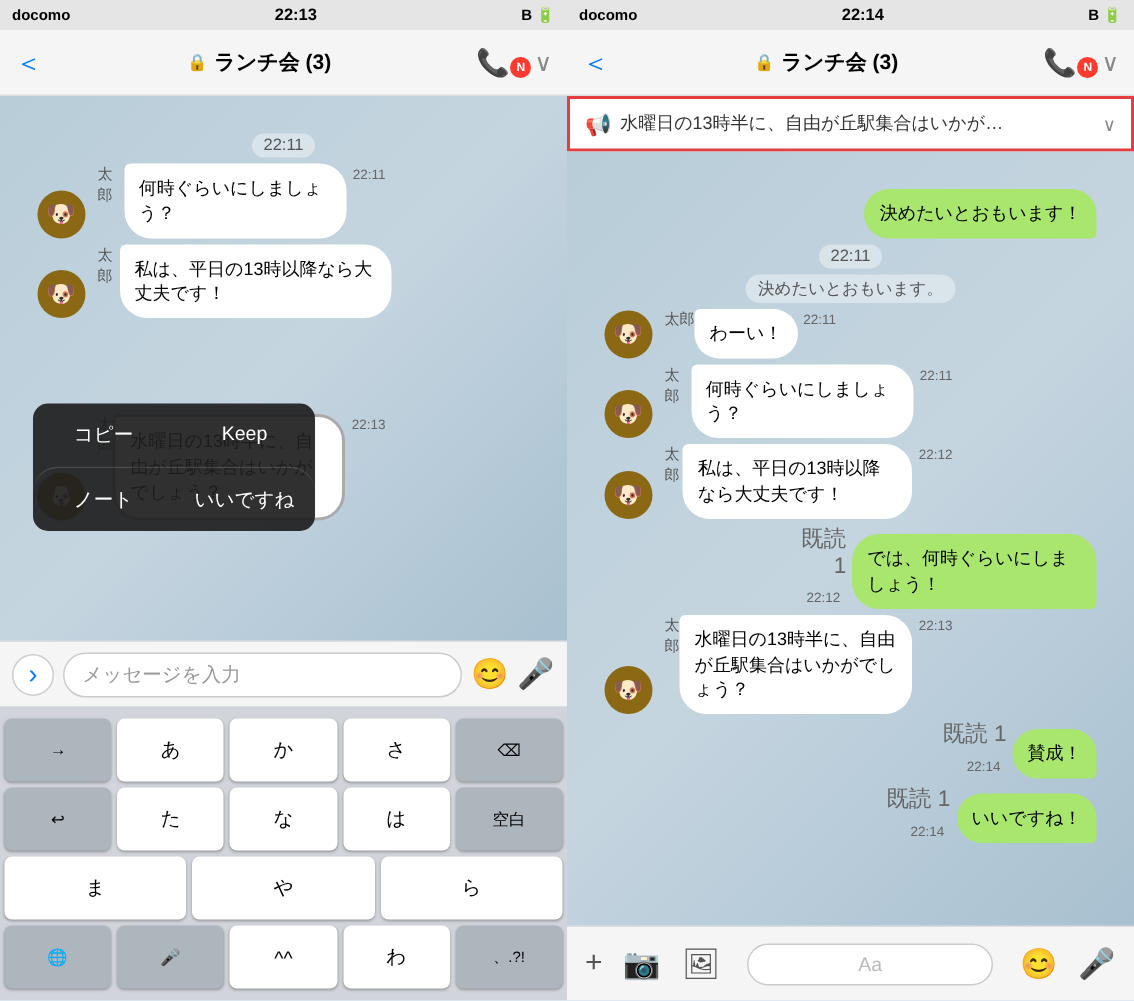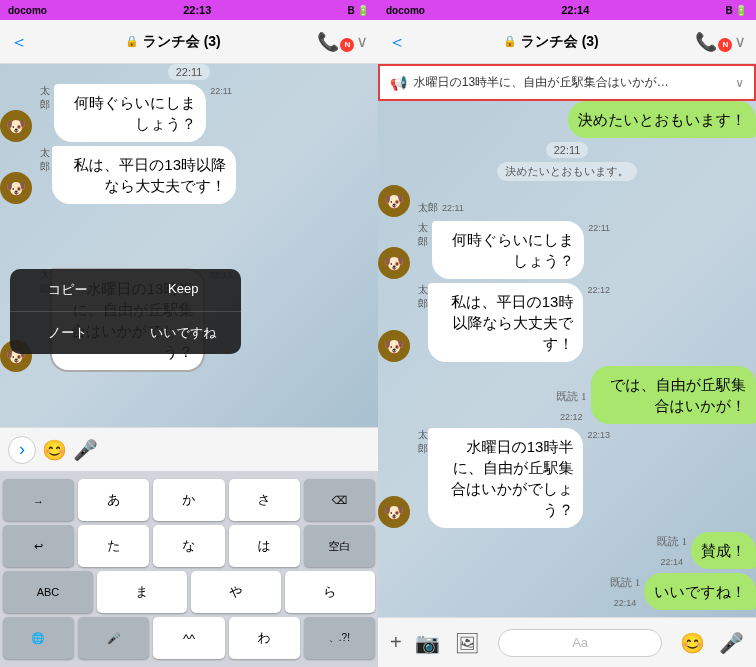--- a/index.html
+++ b/index.html
@@ -18,21 +18,21 @@
       display: flex;
       flex-direction: column;
       position: relative;
       background: #c8d8e8;
       overflow: hidden;
     }
 
     
     .status-bar {
       height: 20px;
-      background: #d946ef;
+      background: #e5e5e5;
       display: flex;
       align-items: center;
       justify-content: space-between;
       padding: 0 8px;
       font-size: 11px;
       font-weight: 600;
       flex-shrink: 0;
     }
     .status-bar .carrier { font-size: 10px; }
     .status-bar .icons { display: flex; gap: 3px; align-items: center; font-size: 10px; }
@@ -56,21 +56,21 @@
       font-weight: 600;
     }
     .header-icon { font-size: 11px; color: #888; }
     .header-actions { display: flex; gap: 8px; align-items: center; }
 
     
     .chat-bg {
       flex: 1;
       background: linear-gradient(135deg, #b8cdd8 0%, #c5d5e0 50%, #a8c0d0 100%);
       overflow-y: auto;
-      padding: 0;
+      padding: 25px;
       display: flex;
       flex-direction: column;
       gap: 4px;
       position: relative;
     }
 
     
     .msg-row {
       display: flex;
       align-items: flex-end;
@@ -100,25 +100,24 @@
     .sender-name {
       font-size: 10px;
       color: #555;
       margin-bottom: 2px;
       padding-left: 4px;
     }
 
     .bubble {
       padding: 8px 10px;
       border-radius: 18px;
-      font-size: 15px;
+      font-size: 12px;
       line-height: 1.4;
       max-width: 190px;
       word-break: break-all;
-      text-align: right;
     }
     .bubble.left-bubble {
       background: #fff;
       border-top-left-radius: 4px;
     }
     .bubble.right-bubble {
       background: #a8e66e;
       border-bottom-right-radius: 4px;
     }
 
@@ -131,37 +130,36 @@
     .system-msg {
       font-size: 11px;
       color: #555;
       text-align: center;
       background: rgba(255,255,255,0.4);
       border-radius: 10px;
       padding: 2px 8px;
     }
 
     .read-label {
-      font-size: 11px;
+      font-size: 15px;
       color: #666;
       margin-bottom: 2px;
-      font-family: Liberation Serif, serif;
     }
 
     
     .context-menu {
       position: absolute;
       top: 205px;
-      left: 10px;
+      left: 22px;
       background: rgba(30,30,30,0.92);
       border-radius: 10px;
       padding: 0;
       z-index: 10;
       overflow: hidden;
-      width: 231px;
+      width: 188px;
     }
     .context-row {
       display: flex;
     }
     .context-item {
       flex: 1;
       padding: 12px 8px;
       color: #fff;
       font-size: 13px;
       text-align: center;
@@ -349,60 +347,62 @@
         <span class="sender-name">太郎</span>
         <div class="bubble left-bubble">私は、平日の13時以降なら大丈夫です！</div>
       </div>
     </div>
 
     <div class="context-menu">
       <div class="context-row">
         <div class="context-item">コピー</div>
         <div class="context-item">Keep</div>
       </div>
-      <div class="context-row" style="border-top: 1px solid rgba(255,255,255,0.15);">
+      <div class="context-row" style="border-top: 1px solid rgba(255,255,255,0.15); border-radius: 17px;">
         <div class="context-item">ノート</div>
         <div class="context-item">いいですね</div>
       </div>
     </div>
 
     <div class="msg-row left" style="margin-top: 60px;">
       <div class="avatar">🐶</div>
       <div class="msg-wrapper left">
         <span class="sender-name">太郎</span>
         <div class="bubble left-bubble" style="background:#fff;border:2px solid #aaa;">水曜日の13時半に、自由が丘駅集合はいかがでしょう？</div>
         <span class="msg-time">22:13</span>
       </div>
     </div>
 
   </div>
 
   <div class="input-area">
     <span style="font-size:18px;color:#007aff;background:#fff;border:1px solid #ccc;border-radius:50%;width:28px;height:28px;display:flex;align-items:center;justify-content:center;">›</span>
+    <div class="input-field" style="display:flex;align-items:center;">
+      <span style="color:#999;font-size:13px;">メッセージを入力</span>
+    </div>
     <span style="font-size:20px;">😊</span>
     <span style="font-size:20px;">🎤</span>
   </div>
 
   <div class="keyboard">
     <div class="key-row">
       <div class="key dark special">→</div>
       <div class="key">あ</div>
       <div class="key">か</div>
       <div class="key">さ</div>
       <div class="key dark special">⌫</div>
     </div>
     <div class="key-row">
       <div class="key dark special">↩</div>
       <div class="key">た</div>
       <div class="key">な</div>
       <div class="key">は</div>
       <div class="key dark special">空白</div>
     </div>
     <div class="key-row">
-      <div class="key dark special">ABC</div>
       <div class="key">ま</div>
       <div class="key">や</div>
       <div class="key">ら</div>
     </div>
     <div class="key-row">
       <div class="key dark special">🌐</div>
       <div class="key dark special">🎤</div>
       <div class="key">^^</div>
       <div class="key">わ</div>
       <div class="key dark special" style="font-size:10px;">、.?!</div>
@@ -451,20 +451,21 @@
     </div>
 
     <div class="msg-row center">
       <span class="system-msg">決めたいとおもいます。</span>
     </div>
 
     <div class="msg-row left">
       <div class="avatar">🐶</div>
       <div class="msg-wrapper left">
         <span class="sender-name">太郎</span>
+        <div class="bubble left-bubble">わーい！</div>
         <span class="msg-time">22:11</span>
       </div>
     </div>
 
     <div class="msg-row left">
       <div class="avatar">🐶</div>
       <div class="msg-wrapper left">
         <span class="sender-name">太郎</span>
         <div class="bubble left-bubble">何時ぐらいにしましょう？</div>
         <span class="msg-time">22:11</span>
@@ -480,21 +481,21 @@
       </div>
     </div>
 
     <div class="msg-row right">
       <div class="msg-wrapper right">
         <div style="display:flex;align-items:flex-end;gap:4px;justify-content:flex-end;">
           <div style="text-align:right;">
             <div class="read-label">既読 1</div>
             <span class="msg-time">22:12</span>
           </div>
-          <div class="bubble right-bubble">では、自由が丘駅集合はいかが！</div>
+          <div class="bubble right-bubble">では、何時ぐらいにしましょう！</div>
         </div>
       </div>
     </div>
 
     <div class="msg-row left">
       <div class="avatar">🐶</div>
       <div class="msg-wrapper left">
         <span class="sender-name">太郎</span>
         <div class="bubble left-bubble">水曜日の13時半に、自由が丘駅集合はいかがでしょう？</div>
         <span class="msg-time">22:13</span>

